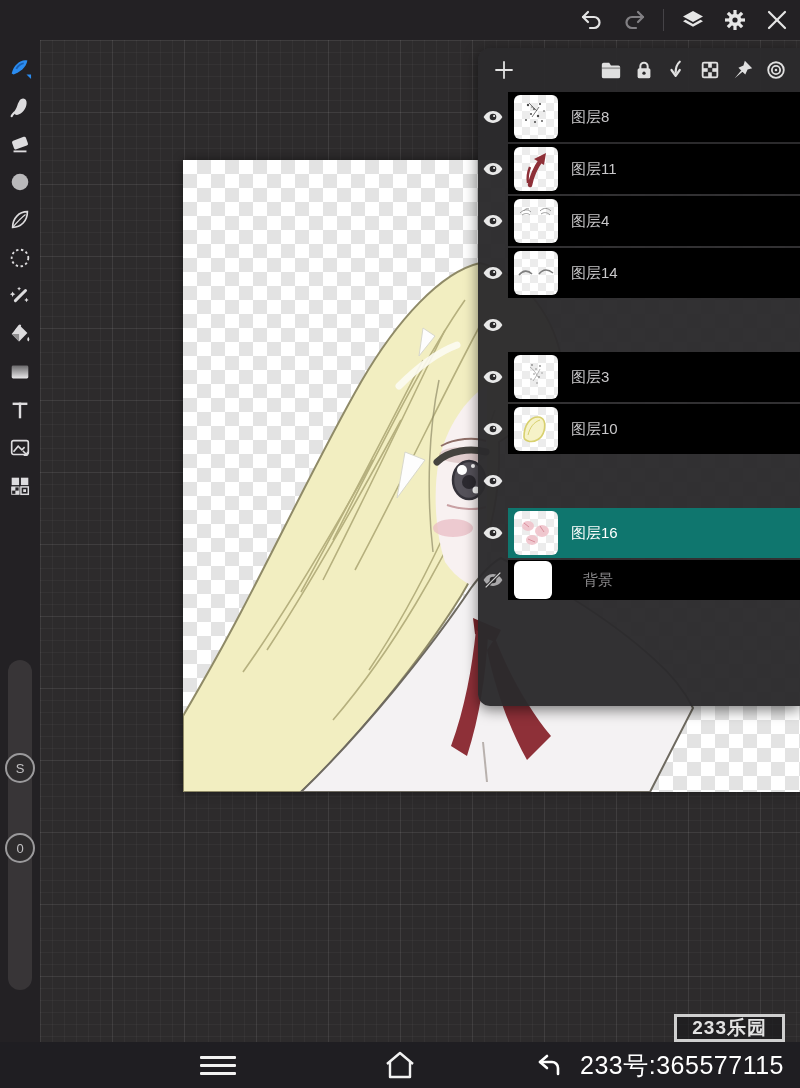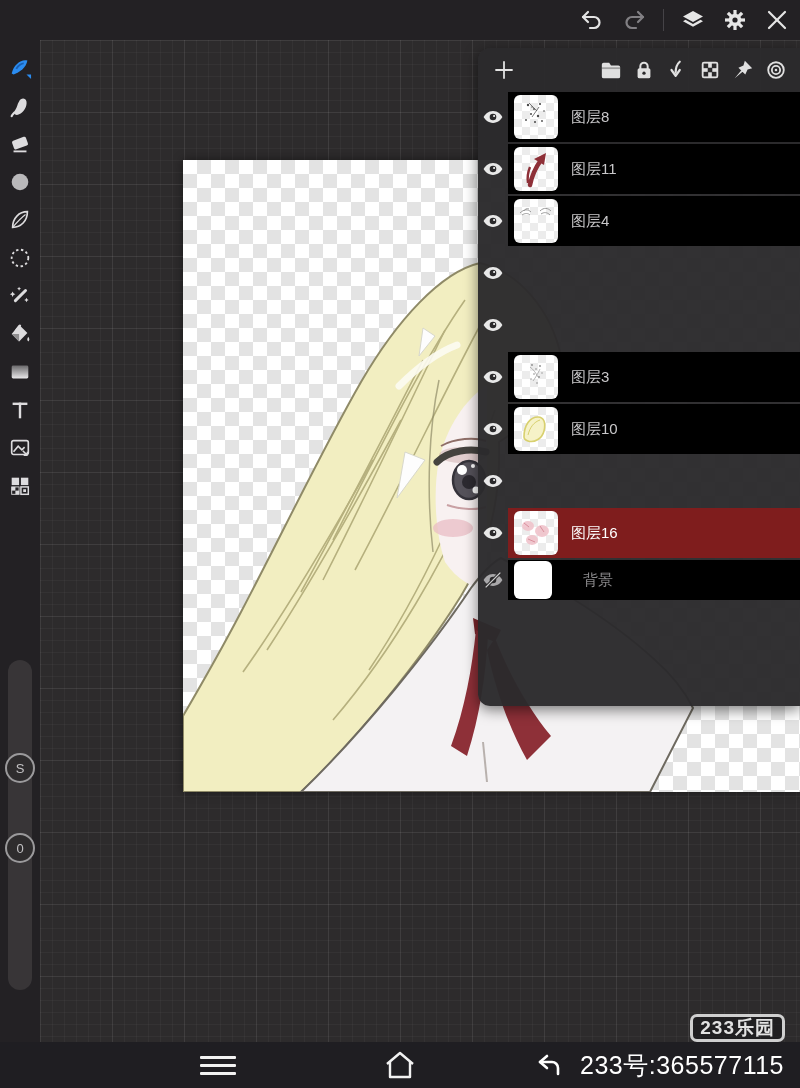--- a/index.html
+++ b/index.html
@@ -67,21 +67,21 @@
   .ph-spacer{flex:1;}
   .phico{width:24px;height:24px;display:flex;align-items:center;justify-content:center;margin-left:9px;}
   .ph-add{margin-left:2px;}
   .layer-rows{position:absolute;top:44px;left:0;right:0;}
   .layer-row{height:52px;display:flex;align-items:flex-start;}
   .layer-row .eye{width:30px;height:50px;display:flex;align-items:center;justify-content:center;}
   .strip{
     flex:1;height:50px;margin-top:0;background:#000000;
     display:flex;align-items:center;
   }
-  .strip.sel{background:#7f1d1d;}
+  .strip.sel{background:#0f766e;}
   .thumb{
     width:44px;height:44px;margin-left:6px;border-radius:6px;overflow:hidden;position:relative;
     background-color:#ffffff;
     background-image:
       linear-gradient(45deg,#ececec 25%,transparent 25%,transparent 75%,#ececec 75%),
       linear-gradient(45deg,#ececec 25%,transparent 25%,transparent 75%,#ececec 75%);
     background-size:16px 16px;background-position:0 0,8px 8px;
   }
   .lname{margin-left:13px;font-size:15px;color:#c9c8ca;}
   .strip.sel .lname{color:#ffffff;}
@@ -93,22 +93,22 @@
 
   
   .bottom-bar{left:0;top:1042px;width:800px;height:46px;background:#1f1e22;z-index:9;}
   .bb-menu{position:absolute;left:200px;top:9px;width:36px;height:28px;display:flex;flex-direction:column;justify-content:center;gap:5px;}
   .bb-menu i{display:block;height:3px;background:#f2f2f2;border-radius:1px;}
   .bb-home{position:absolute;left:383px;top:8px;width:34px;height:30px;}
   .bb-account{position:absolute;right:16px;top:0;height:46px;display:flex;align-items:center;gap:17px;}
   .bb-account .txt{color:#ffffff;font-size:25px;font-weight:500;letter-spacing:0.5px;}
   .watermark{
     position:absolute;right:15px;top:1014px;z-index:10;
-    border:3px solid #cfcfcf;border-radius:7px;background:rgba(24,23,26,0.6);
-    color:#e2e2e2;font-weight:bold;font-size:19px;line-height:22px;padding:0 7px;
+    border:3px solid #cfcfcf;border-radius:0;background:rgba(24,23,26,0.6);
+    color:#e2e2e2;font-weight:bold;font-size:19px;line-height:22px;padding:0 15px;
     letter-spacing:1px;
   }
 </style>
 </head>
 <body>
 
 <div class="abs workspace"></div>
 <div class="abs top-strip"></div>
 <div class="abs left-strip"></div>
 
@@ -438,20 +438,29 @@
     </div>
 
     <div class="layer-row">
       <div class="eye">
         <svg viewBox="0 0 24 24" width="22" height="22">
             <path d="M12 5.5 C6.8 5.5 3.2 9.3 1.8 12 c1.4 2.7 5 6.5 10.2 6.5 s8.8 -3.8 10.2 -6.5 C20.8 9.3 17.2 5.5 12 5.5 Z" fill="#e8e8e8"></path>
             <circle cx="12" cy="12" r="3.6" fill="#2a292b"></circle>
             <circle cx="13.2" cy="10.8" r="1.1" fill="#fff"></circle>
           </svg>
       </div>
+      <div class="strip">
+        <div class="thumb">
+          <svg viewBox="0 0 44 44" width="44" height="44" fill="none" stroke="#7e7e7e" stroke-width="1.6">
+              <path d="M5 24 C9 19 14 19 18 23"></path>
+              <path d="M25 23 C29 18 34 18 39 22"></path>
+            </svg>
+        </div>
+        <span class="lname">图层14</span>
+      </div>
     </div>
 
     <div class="layer-row">
       <div class="eye">
         <svg viewBox="0 0 24 24" width="22" height="22">
             <path d="M12 5.5 C6.8 5.5 3.2 9.3 1.8 12 c1.4 2.7 5 6.5 10.2 6.5 s8.8 -3.8 10.2 -6.5 C20.8 9.3 17.2 5.5 12 5.5 Z" fill="#e8e8e8"></path>
             <circle cx="12" cy="12" r="3.6" fill="#2a292b"></circle>
             <circle cx="13.2" cy="10.8" r="1.1" fill="#fff"></circle>
           </svg>
       </div>

